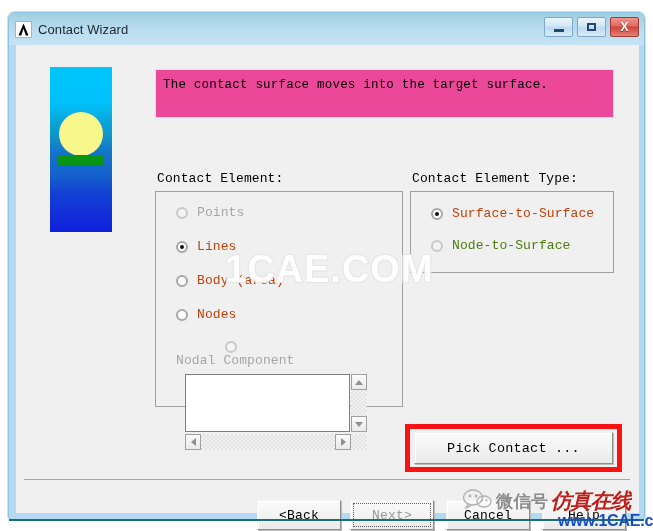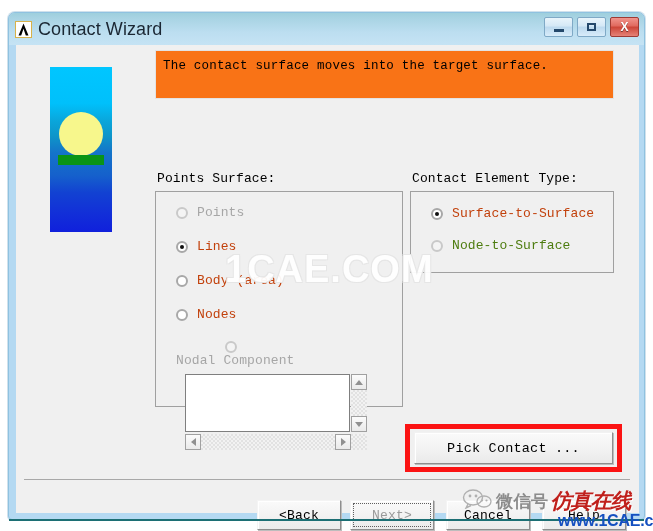--- a/index.html
+++ b/index.html
@@ -54,21 +54,21 @@
     height: 17px;
     background: #ffffff;
     border: 1px solid #d8b24a;
     box-sizing: border-box;
     position: relative;
     flex: 0 0 auto;
     margin-right: 6px;
   }
   #app-icon svg { display:block; }
   #title-text {
-    font-size: 18px;
+    font-size: 13px;
     color: #1b2733;
     font-family: "Liberation Sans", sans-serif;
     letter-spacing: 0.1px;
   }
   #window-buttons {
     position: absolute;
     right: 5px;
     top: 4px;
     display: flex;
     gap: 4px;
@@ -143,24 +143,24 @@
     top: 88px;
     width: 46px;
     height: 10px;
     background: #0a9416;
   }
 
   
   #description-box {
     position: absolute;
     left: 139px;
-    top: 5px;
+    top: 24px;
     width: 459px;
     height: 49px;
-    background: #f97316;
+    background: #ec4899;
     border: 1px solid #e3e3e3;
     box-sizing: border-box;
     padding: 8px 7px 0 7px;
   }
   #description-text {
     font-family: "Liberation Mono", monospace;
     font-size: 12.5px;
     color: #000000;
     letter-spacing: 0.2px;
     white-space: nowrap;
@@ -441,21 +441,21 @@
 
     <div id="wizard-image">
       <div id="wizard-sun"></div>
       <div id="wizard-ground"></div>
     </div>
 
     <div id="description-box">
       <div id="description-text">The contact surface moves into the target surface.</div>
     </div>
 
-    <div class="group-caption" id="contact-surface-caption">Points Surface:</div>
+    <div class="group-caption" id="contact-surface-caption">Contact Element:</div>
     <div class="group-caption" id="contact-element-caption">Contact Element Type:</div>
 
     <div class="group-box" id="contact-surface-group">
 
       <div class="radio-row" style="left:20px; top:13px;">
         <span class="radio-mark disabled"></span>
         <span class="radio-label disabled">Points</span>
       </div>
 
       <div class="radio-row" style="left:20px; top:47px;">

